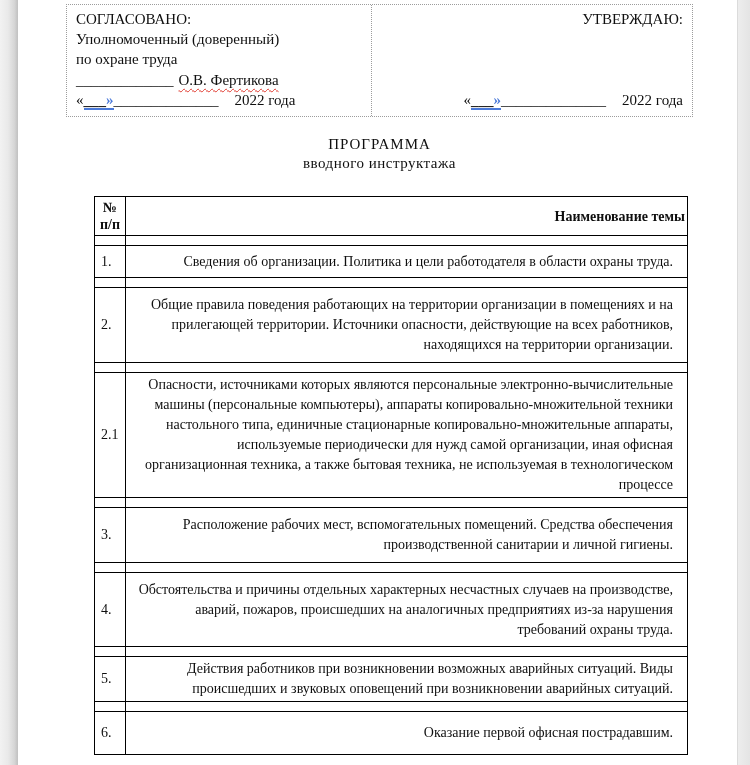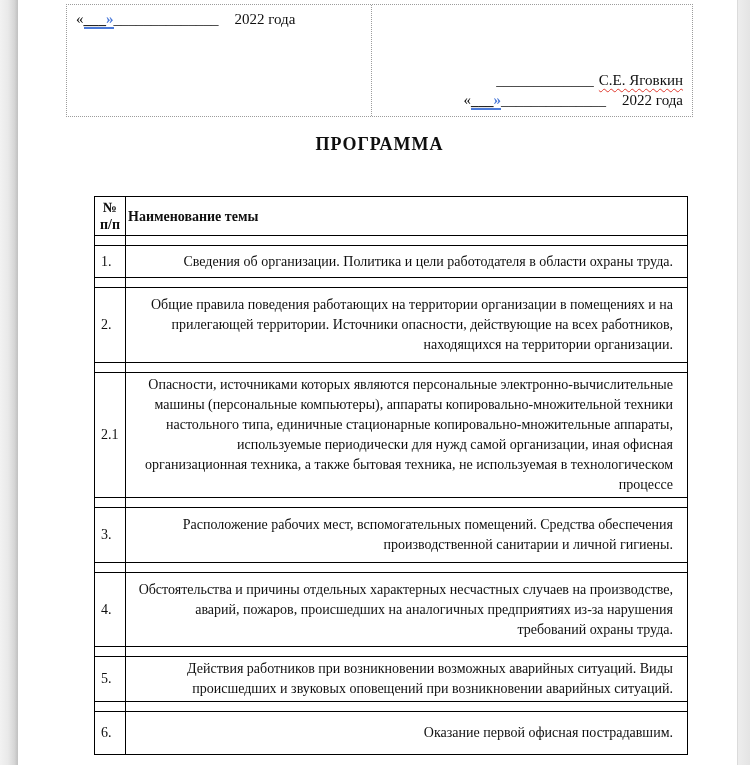--- a/index.html
+++ b/index.html
@@ -34,21 +34,21 @@
     text-decoration-line:underline;text-decoration-style:wavy;
     text-decoration-color:#e03a2f;text-decoration-thickness:1px;
     text-underline-offset:3px;margin-left:5px;
   }
   .rev-seg{border-bottom:2px solid #4a79d9;font-weight:bold;}
   .rev-mark{color:#4a79d9;}
   .date-year{margin-left:16px;}
   
   .doc-title{
     position:absolute;left:66px;top:135px;width:627px;text-align:center;
-    font-weight:bold;font-size:18px;line-height:19px;
+    font-weight:normal;font-size:15px;line-height:19px;
   }
   .doc-title .t1{letter-spacing:1px;}
   .doc-title .t2{letter-spacing:.5px;}
   
   table.topics{
     position:absolute;left:94px;top:196px;width:594px;
     border-collapse:collapse;table-layout:fixed;font-size:14px;
   }
   .topics td{border:1px solid #000;vertical-align:middle;box-sizing:border-box;}
   .topics td.num{padding:0 2px 0 6px;}
@@ -62,55 +62,62 @@
 </head>
 <body>
 
 <div class="canvas">
   <div class="edge-left"></div>
   <div class="edge-right"></div>
 
   <div class="approval">
     <div class="cell cell-left">
       <div>
+        <div>СОГЛАСОВАНО:</div>
+        <div>Уполномоченный (доверенный)</div>
+        <div>по охране труда</div>
+      </div>
+      <div>
+        <div>
+          <span>_____________</span><span class="sig-name">О.В. Фертикова</span>
+        </div>
         <div>
           <span>«</span><span class="rev-seg"><span>___</span><span class="rev-mark">»</span></span><span>______________</span><span class="date-year">2022 года</span>
         </div>
       </div>
     </div>
     <div class="cell cell-right">
       <div>
+        <div>УТВЕРЖДАЮ:</div>
       </div>
       <div>
-        <div>
-          <span>_____________</span><span class="sig-name">С.Е. Яговкин</span>
-        </div>
         <div>
           <span>«</span><span class="rev-seg"><span>___</span><span class="rev-mark">»</span></span><span>______________</span><span class="date-year">2022 года</span>
         </div>
       </div>
     </div>
   </div>
 
   <div class="doc-title">
     <div class="t1">ПРОГРАММА</div>
+    <div class="t2">вводного инструктажа</div>
   </div>
 
   <table class="topics">
     <colgroup>
         <col style="width:31px">
         <col>
       </colgroup>
     <tbody>
       <tr class="hdr h38">
         <td class="num">
           <div>№</div>
           <div>п/п</div>
         </td>
-        <td class="topic" style="text-align:left">Наименование темы</td>
+        <td class="topic" style="text-align:right">Наименование темы</td>
       </tr>
 
       <tr class="spacer hsp">
           <td class="num"></td>
           <td class="topic"></td>
         </tr>
 
       <tr class="h32">
         <td class="num">1.</td>
         <td class="topic">Сведения об организации. Политика и цели работодателя в области охраны труда.</td>

